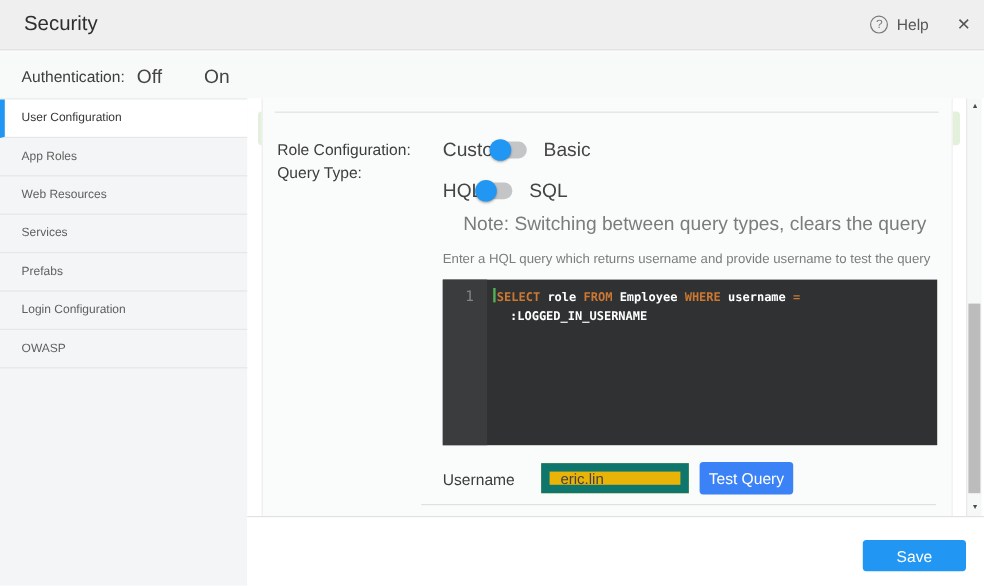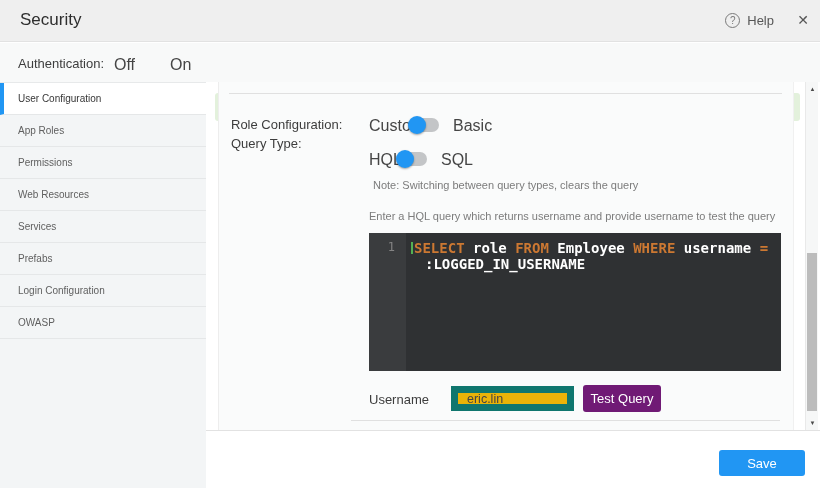--- a/index.html
+++ b/index.html
@@ -43,36 +43,36 @@
   .divider-bottom { position:absolute; left:132px; right:13px; top:338px; height:1px; background:#e0e0e0; }
   .field-label { position:absolute; font-size:13px; color:#3d3d3d; }
   .role-label  { left:12px; top:35px; }
   .query-label { left:12px; top:54px; }
   .role-left   { position:absolute; left:150px; top:35px; }
   .role-switch { left:191px; top:36px; }
   .role-right  { position:absolute; left:234px; top:35px; }
   .query-left  { position:absolute; left:150px; top:69px; }
   .query-switch{ left:179px; top:70px; }
   .query-right { position:absolute; left:222px; top:69px; }
-  .note-text   { position:absolute; left:154px; top:97px;  font-size:11px; color:#7c7c7c; }
+  .note-text   { position:absolute; left:167px; top:97px;  font-size:16px; color:#7c7c7c; }
   .instruction { position:absolute; left:150px; top:128px; font-size:11px; color:#7c7c7c; }
 
   
   .editor { position:absolute; left:150px; top:151px; width:412px; height:138px; background:#2f3133; }
   .gutter { position:absolute; left:0; top:0; bottom:0; width:37px; background:#3a3c3e; }
   .line-no { padding-top:7px; padding-right:11px; text-align:right; font:12px "DejaVu Sans Mono", monospace; color:#848484; }
-  .code { position:absolute; left:37px; right:0; top:0; bottom:0; padding:7px 4px 0 5px; font-family:"DejaVu Sans Mono", monospace; font-size:14px; line-height:16px; font-weight:bold; color:#fff; white-space:pre-wrap; }
+  .code { position:absolute; left:37px; right:0; top:0; bottom:0; padding:7px 4px 0 5px; font-family:"DejaVu Sans Mono", monospace; font-size:10px; line-height:16px; font-weight:bold; color:#fff; white-space:pre-wrap; }
   .kw { color:#cc7832; }
   .caret { display:inline-block; width:2px; height:12px; background:#53b153; vertical-align:-1px; margin-right:1px; }
   .code-line2 { padding-left:14px; }
 
   
   .username-label { left:150px; top:310px; }
   .username-input { position:absolute; left:232px; top:304px; width:123px; height:25px; border:7px solid #0f766e; background:#eab308; font-family:Liberation Sans, sans-serif; font-size:12.5px; color:#444; padding-left:9px; outline:none; }
-  .test-query-btn { position:absolute; left:364px; top:303px; width:78px; height:27px; background:#701a75; color:#fff; border:none; border-radius:3px; font-family:"Liberation Sans", sans-serif; font-size:13px; font-weight:500; cursor:pointer; }
+  .test-query-btn { position:absolute; left:364px; top:303px; width:78px; height:27px; background:#3b82f6; color:#fff; border:none; border-radius:3px; font-family:"Liberation Sans", sans-serif; font-size:13px; font-weight:500; cursor:pointer; }
 
   
   .scrollbar { position:absolute; left:805px; top:82px; width:13px; height:348px; background:#f6f7f7; border-left:1px solid #e9e9e9; }
   .sb-arrow { position:absolute; left:0; width:13px; text-align:center; font-size:6px; color:#4a4a4a; cursor:pointer; }
   .sb-up { top:4px; } .sb-down { bottom:4px; }
   .sb-thumb { position:absolute; left:1px; width:10px; top:171px; height:158px; background:#bcbcbc; cursor:pointer; }
 
   
   .footer { position:absolute; left:206px; top:430px; width:614px; height:58px; background:#fff; border-top:1px solid #e2e2e2; }
   .btn { position:absolute; top:19px; height:26px; border:none; border-radius:3px; color:#fff; font-family:"Liberation Sans", sans-serif; font-size:13px; cursor:pointer; }
@@ -103,21 +103,20 @@
 
     <div class="banner">
       <span class="banner-check">✓</span><span>Tested query successfully</span>
       <span class="banner-close">✕</span>
     </div>
   </div>
 
   <div class="sidebar">
     <div class="sidebar-item active">User Configuration</div>
     <div class="sidebar-item">App Roles</div>
-    <div class="sidebar-item">Permissions</div>
     <div class="sidebar-item">Web Resources</div>
     <div class="sidebar-item">Services</div>
     <div class="sidebar-item">Prefabs</div>
     <div class="sidebar-item">Login Configuration</div>
     <div class="sidebar-item">OWASP</div>
   </div>
 
   <div class="panel">
     <div class="divider-top"></div>
 

